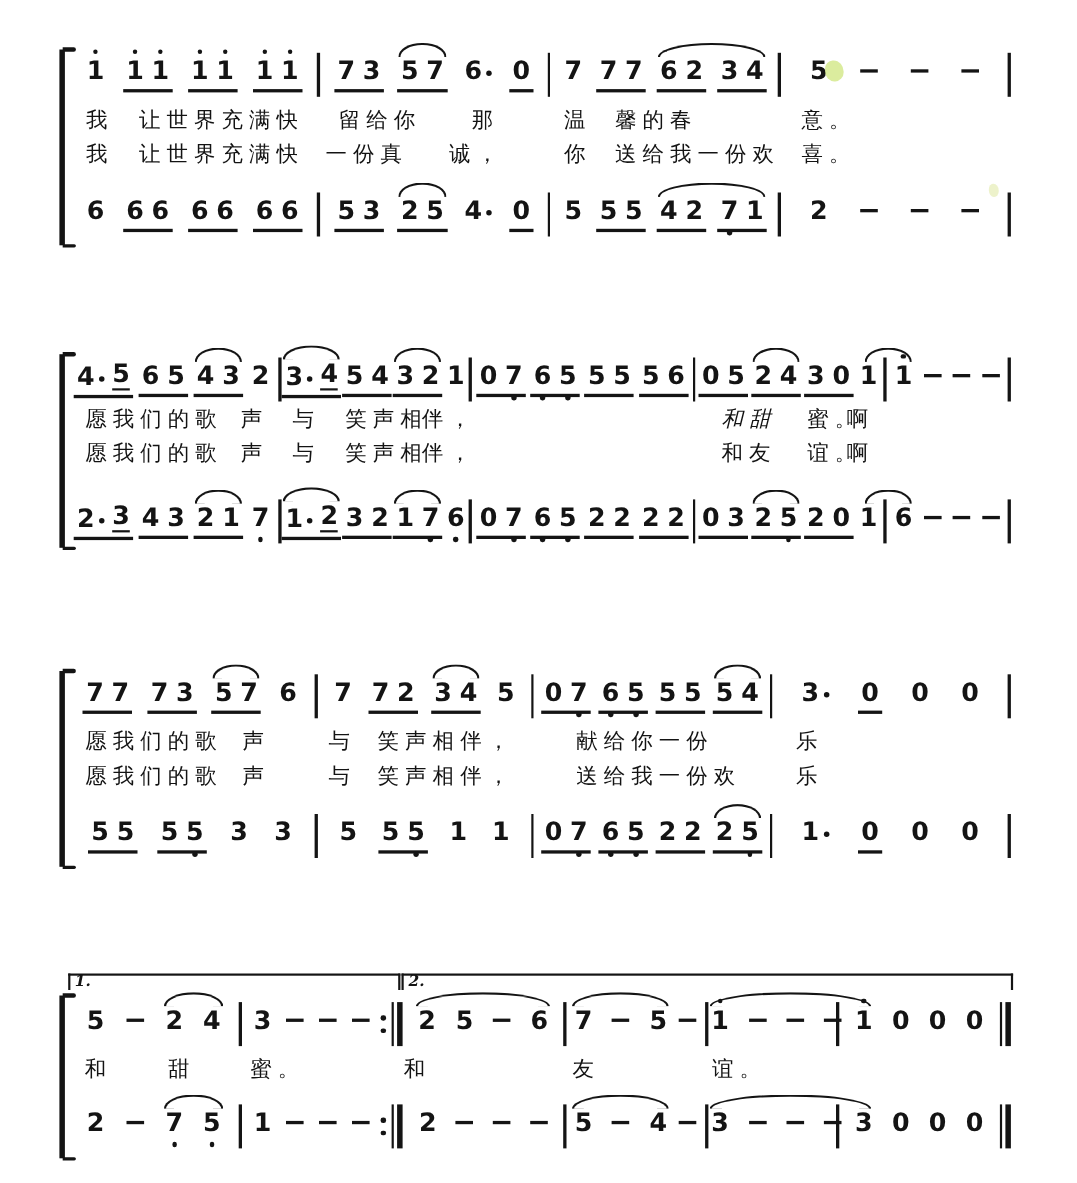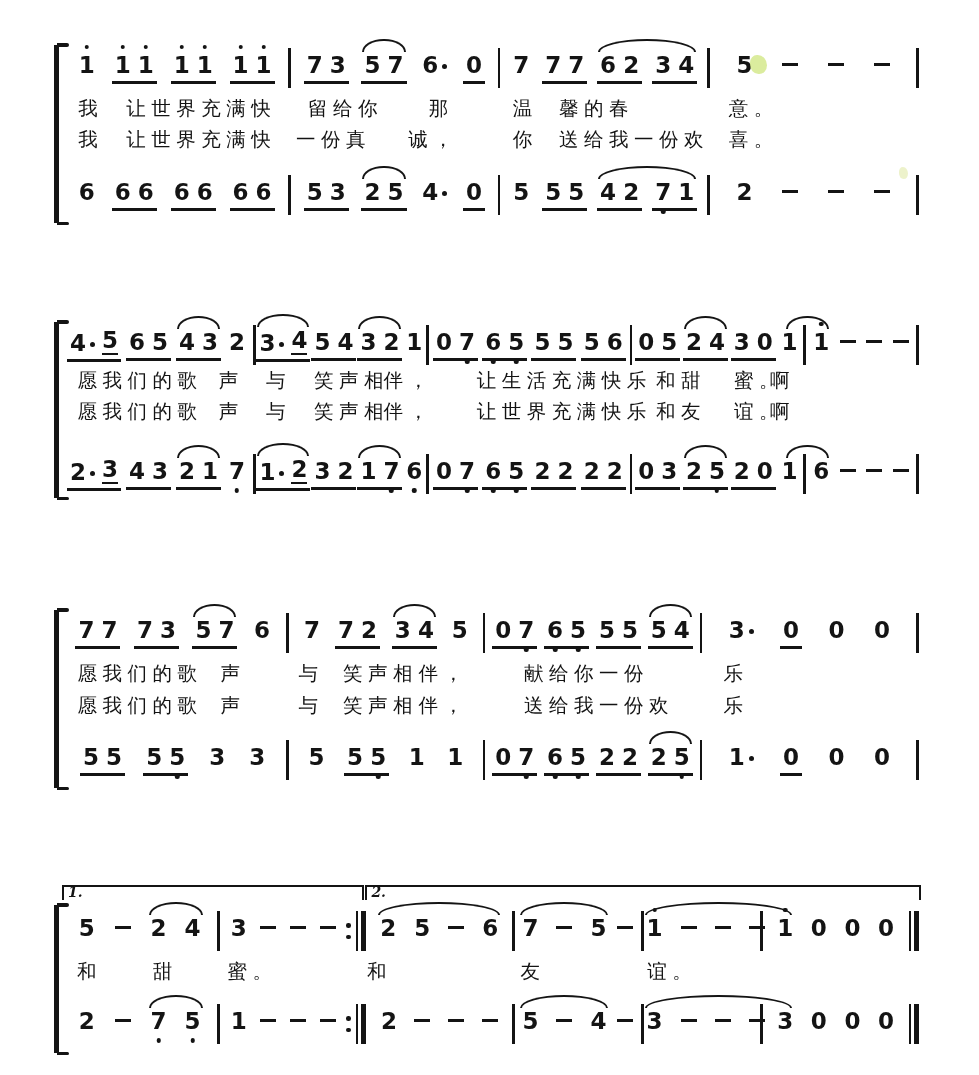--- a/index.html
+++ b/index.html
@@ -710,32 +710,30 @@
         <span class="barline">
           <span class="bstroke" style="width: 2.6px;"></span>
         </span>
       </div>
       <div class="lrow" style="top: 367px;">
         <span class="lseg" style="left: 1.8%;">愿我们的歌</span>
         <span class="lseg" style="left: 18.3%;">声</span>
         <span class="lseg" style="left: 23.8%;">与</span>
         <span class="lseg" style="left: 29.4%;">笑声相</span>
         <span class="lseg" style="left: 37.5%;">伴，</span>
-        <span class="lseg" style="left: 48.4%;">让生活充满快乐</span>
-        <span class="lseg" style="left: 69.3%;">和甜</span>
+        <span class="lseg" style="left: 69.3%; font-style: italic;">和甜</span>
         <span class="lseg" style="left: 78.4%;">蜜。</span>
         <span class="lseg" style="left: 82.6%;">啊</span>
       </div>
       <div class="lrow" style="top: 398px;">
         <span class="lseg" style="left: 1.8%;">愿我们的歌</span>
         <span class="lseg" style="left: 18.3%;">声</span>
         <span class="lseg" style="left: 23.8%;">与</span>
         <span class="lseg" style="left: 29.4%;">笑声相</span>
         <span class="lseg" style="left: 37.5%;">伴，</span>
-        <span class="lseg" style="left: 48.4%;">让世界充满快乐</span>
         <span class="lseg" style="left: 69.3%;">和友</span>
         <span class="lseg" style="left: 78.4%;">谊。</span>
         <span class="lseg" style="left: 82.6%;">啊</span>
       </div>
     </div>
     <div style="position: static;">
       <div class="sysbracket" style="top: 610px; height: 178px;"></div>
       <div class="vrow" style="top: 610px;">
         <span class="measure" style="flex: 22 1 0px;">
           <span class="grp beam">

